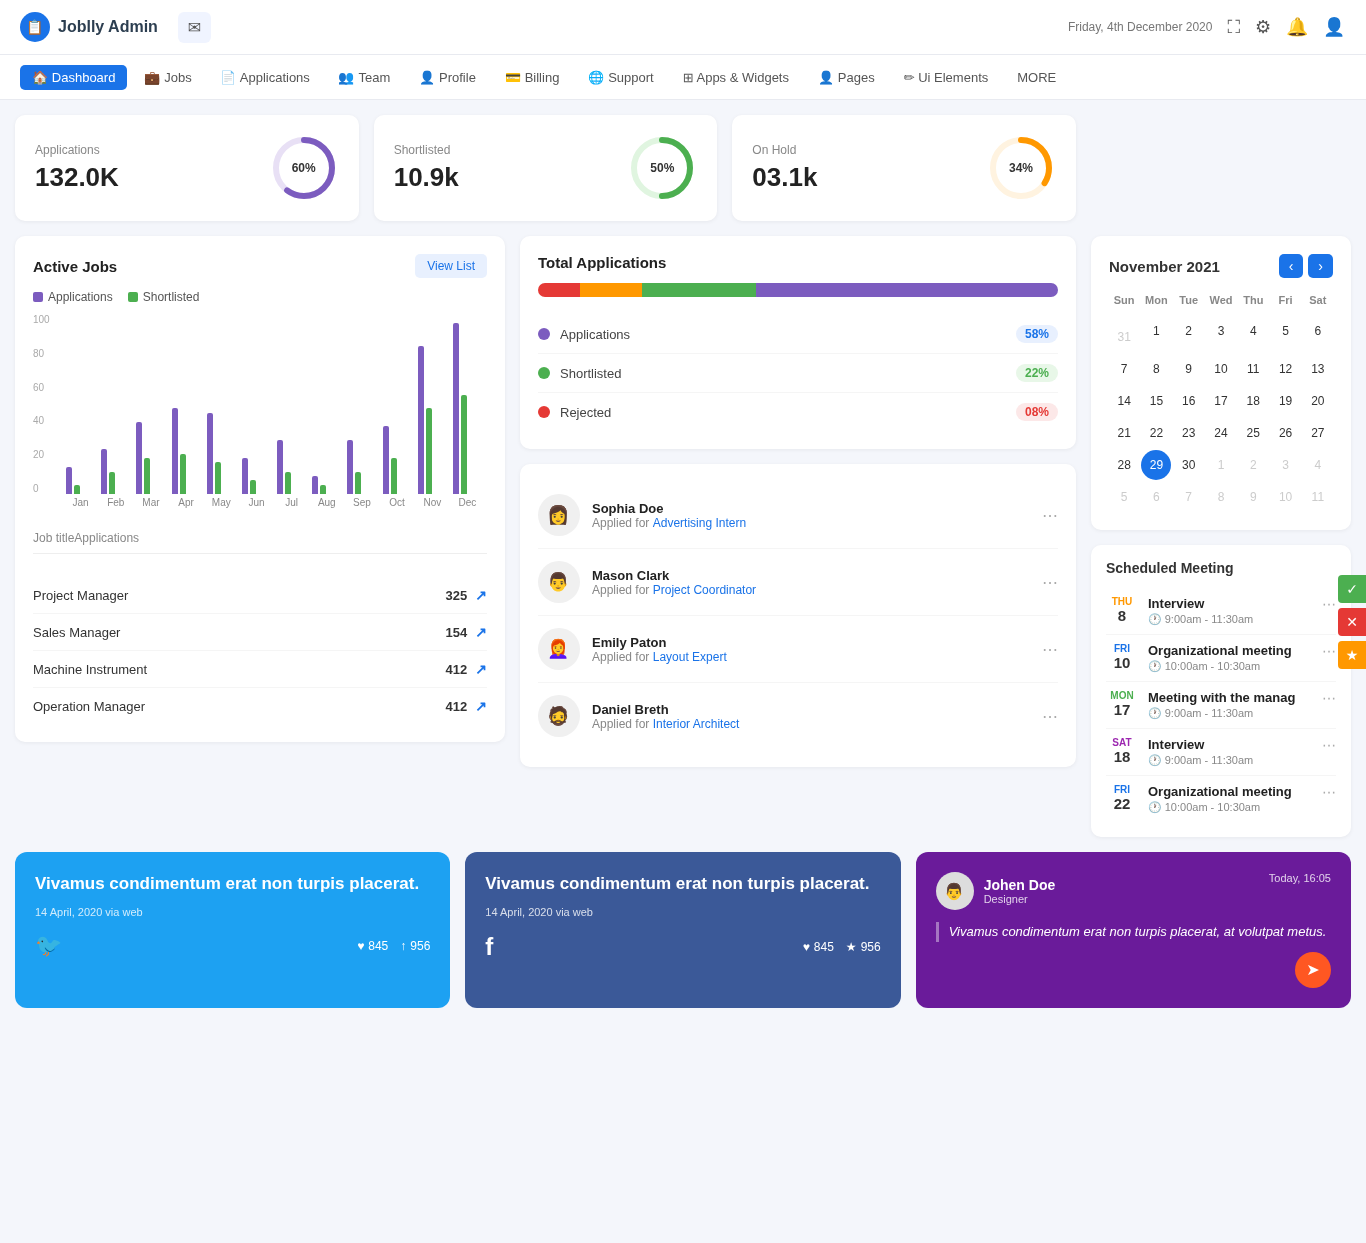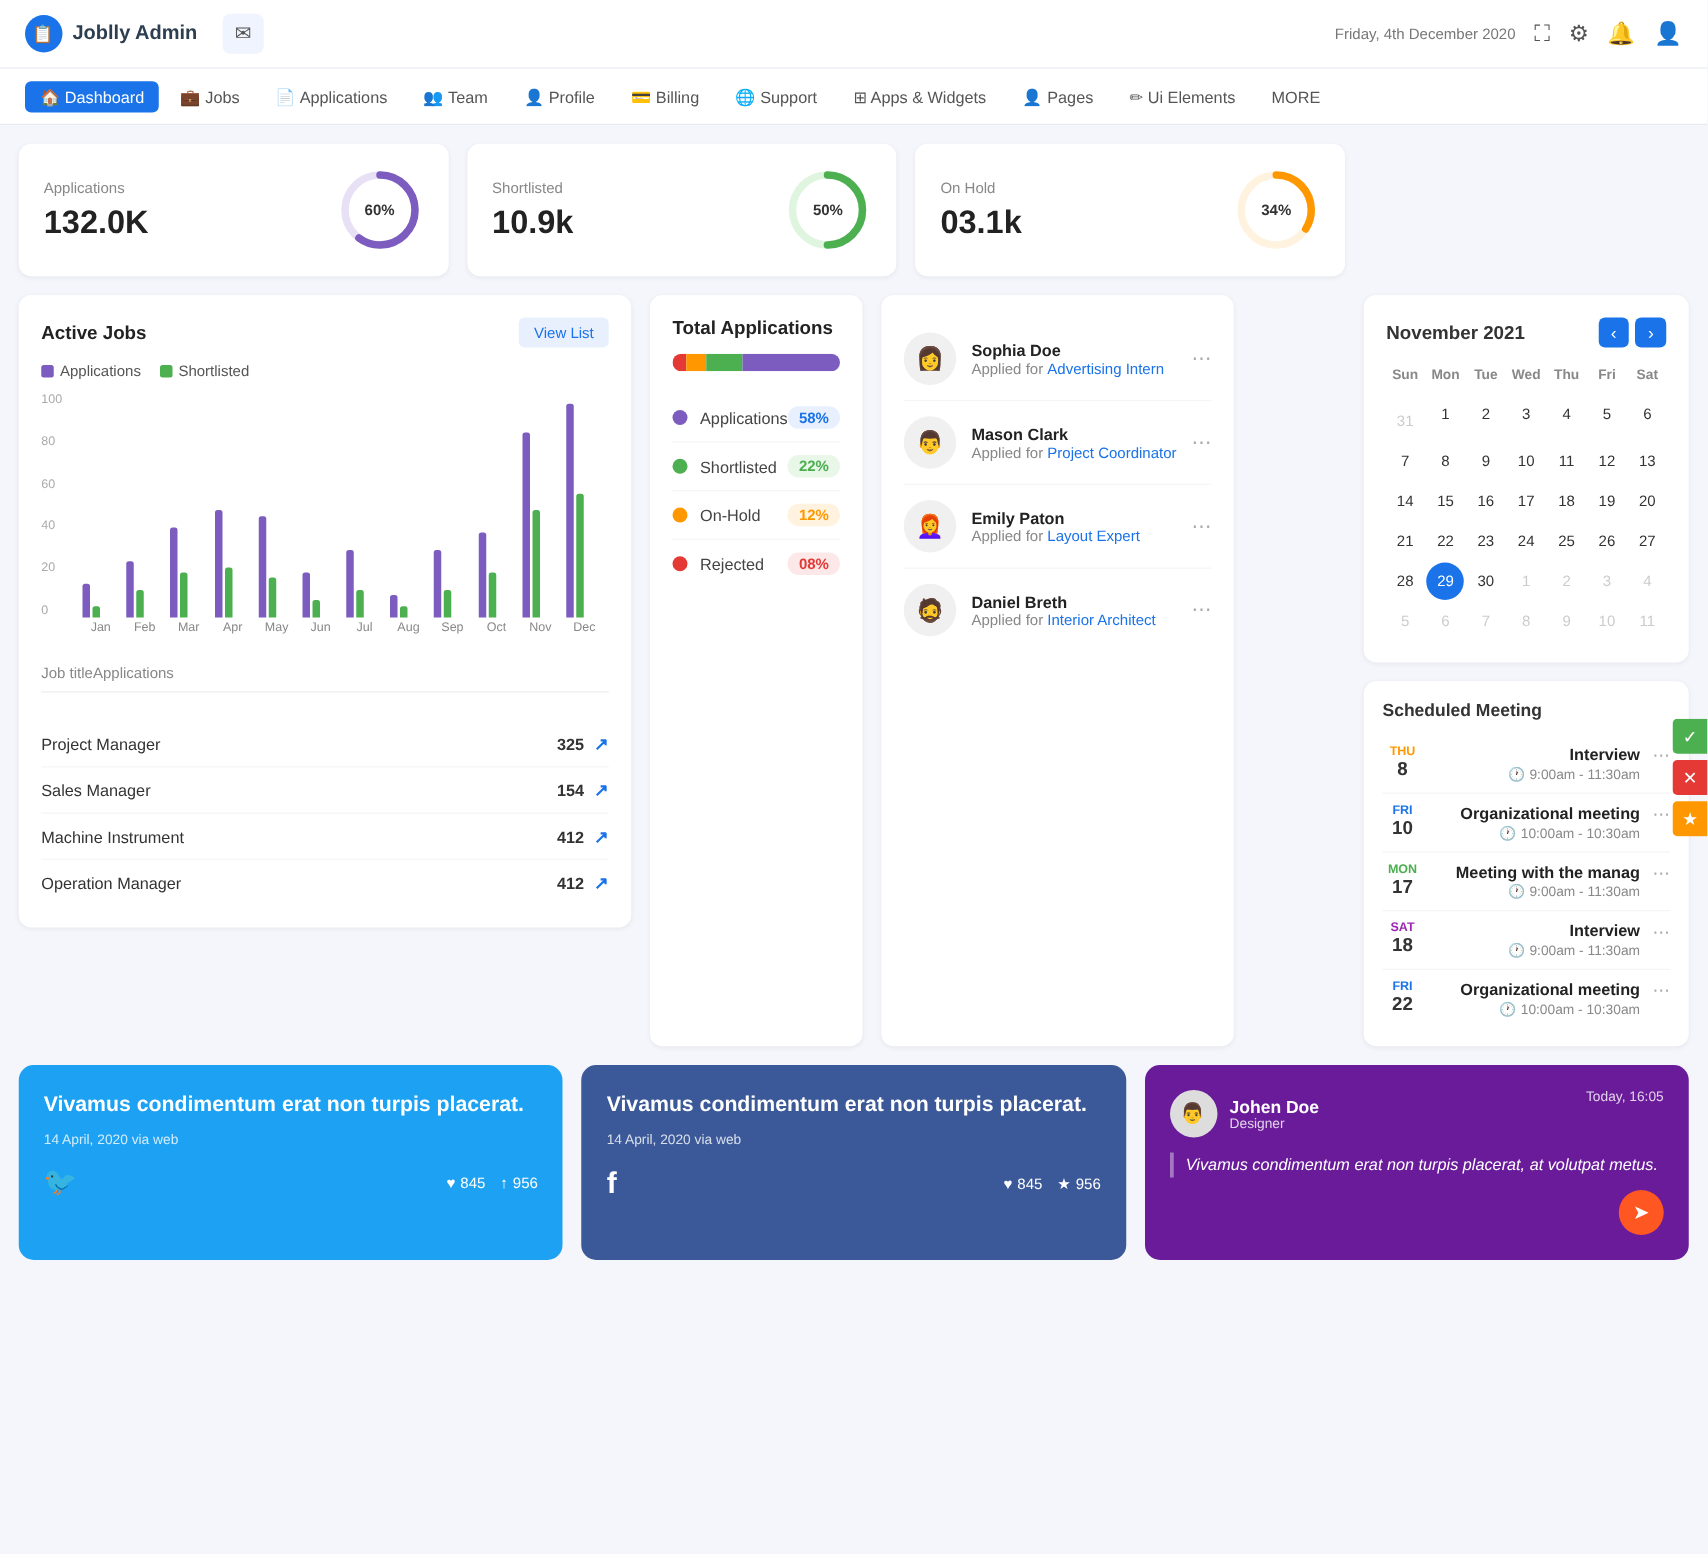--- a/index.html
+++ b/index.html
@@ -15,21 +15,21 @@
     .header-icon { cursor: pointer; color: #555; font-size: 18px; background: none; border: none; }
 
     
     .nav { background: #fff; display: flex; align-items: center; padding: 0 20px; border-bottom: 1px solid #e8eaf0; height: 45px; gap: 5px; }
     .nav-item { padding: 5px 12px; border-radius: 5px; cursor: pointer; color: #555; font-size: 13px; display: flex; align-items: center; gap: 5px; border: none; background: none; }
     .nav-item.active { background: #1a73e8; color: #fff; }
 
     
     .main { display: flex; gap: 15px; padding: 15px; }
     .left-col { flex: 0 0 490px; display: flex; flex-direction: column; gap: 15px; }
-    .center-col { flex: 1; display: flex; gap: 15px; }
+    .center-col { flex: 1; display: flex; flex-direction: column; gap: 15px; }
     .right-col { flex: 0 0 260px; display: flex; flex-direction: column; gap: 15px; }
 
     
     .stats-row { display: flex; gap: 15px; }
     .stat-card { background: #fff; border-radius: 10px; padding: 18px 20px; flex: 1; display: flex; align-items: center; justify-content: space-between; box-shadow: 0 1px 4px rgba(0,0,0,0.06); }
     .stat-info { }
     .stat-label { color: #888; font-size: 12px; margin-bottom: 5px; }
     .stat-value { font-size: 26px; font-weight: 700; color: #222; }
 
     
@@ -97,21 +97,21 @@
     .cal-day { text-align: center; padding: 5px 2px; font-size: 12px; color: #333; border-radius: 50%; cursor: default; width: 30px; height: 30px; margin: auto; display: flex; align-items: center; justify-content: center; }
 
     
     .meeting-card { background: #fff; border-radius: 10px; padding: 15px; box-shadow: 0 1px 4px rgba(0,0,0,0.06); }
     .meeting-title { font-size: 14px; font-weight: 600; margin-bottom: 12px; }
     .meeting-item { display: flex; gap: 10px; align-items: flex-start; padding: 8px 0; border-bottom: 1px solid #f5f5f5; }
     .meeting-item:last-child { border-bottom: none; }
     .meeting-day { text-align: center; min-width: 32px; }
     .meeting-dow { font-size: 10px; color: #ff9800; font-weight: 700; text-transform: uppercase; }
     .meeting-date { font-size: 15px; font-weight: 700; color: #333; }
-    .meeting-info { flex: 1; text-align: right; }
+    .meeting-info { flex: 1; }
     .meeting-name { font-size: 13px; font-weight: 600; color: #222; }
     .meeting-time { font-size: 11px; color: #888; margin-top: 2px; }
     .meeting-dots { background: none; border: none; color: #aaa; cursor: pointer; font-size: 14px; }
 
     
     .bottom-row { display: flex; gap: 15px; padding: 0 15px 15px; }
     .social-card { border-radius: 12px; padding: 20px; flex: 1; color: #fff; }
     .social-card.twitter { background: #1da1f2; }
     .social-card.facebook { background: #3b5998; }
     .social-card-text { font-size: 17px; font-weight: 600; line-height: 1.4; margin-bottom: 10px; }
@@ -366,27 +366,20 @@
             <span class="app-stat-label">Applications</span>
           </div>
           <span class="app-stat-pct pct-blue">58%</span>
         </div>
         <div class="app-stat-row">
           <div class="app-stat-left">
             <div class="app-dot" style="background:#4caf50"></div>
             <span class="app-stat-label">Shortlisted</span>
           </div>
           <span class="app-stat-pct pct-green">22%</span>
-        </div>
-        <div class="app-stat-row">
-          <div class="app-stat-left">
-            <div class="app-dot" style="background:#ff9800"></div>
-            <span class="app-stat-label">On-Hold</span>
-          </div>
-          <span class="app-stat-pct pct-orange">12%</span>
         </div>
         <div class="app-stat-row">
           <div class="app-stat-left">
             <div class="app-dot" style="background:#e53935"></div>
             <span class="app-stat-label">Rejected</span>
           </div>
           <span class="app-stat-pct pct-red">08%</span>
         </div>
       </div>
     </div>

